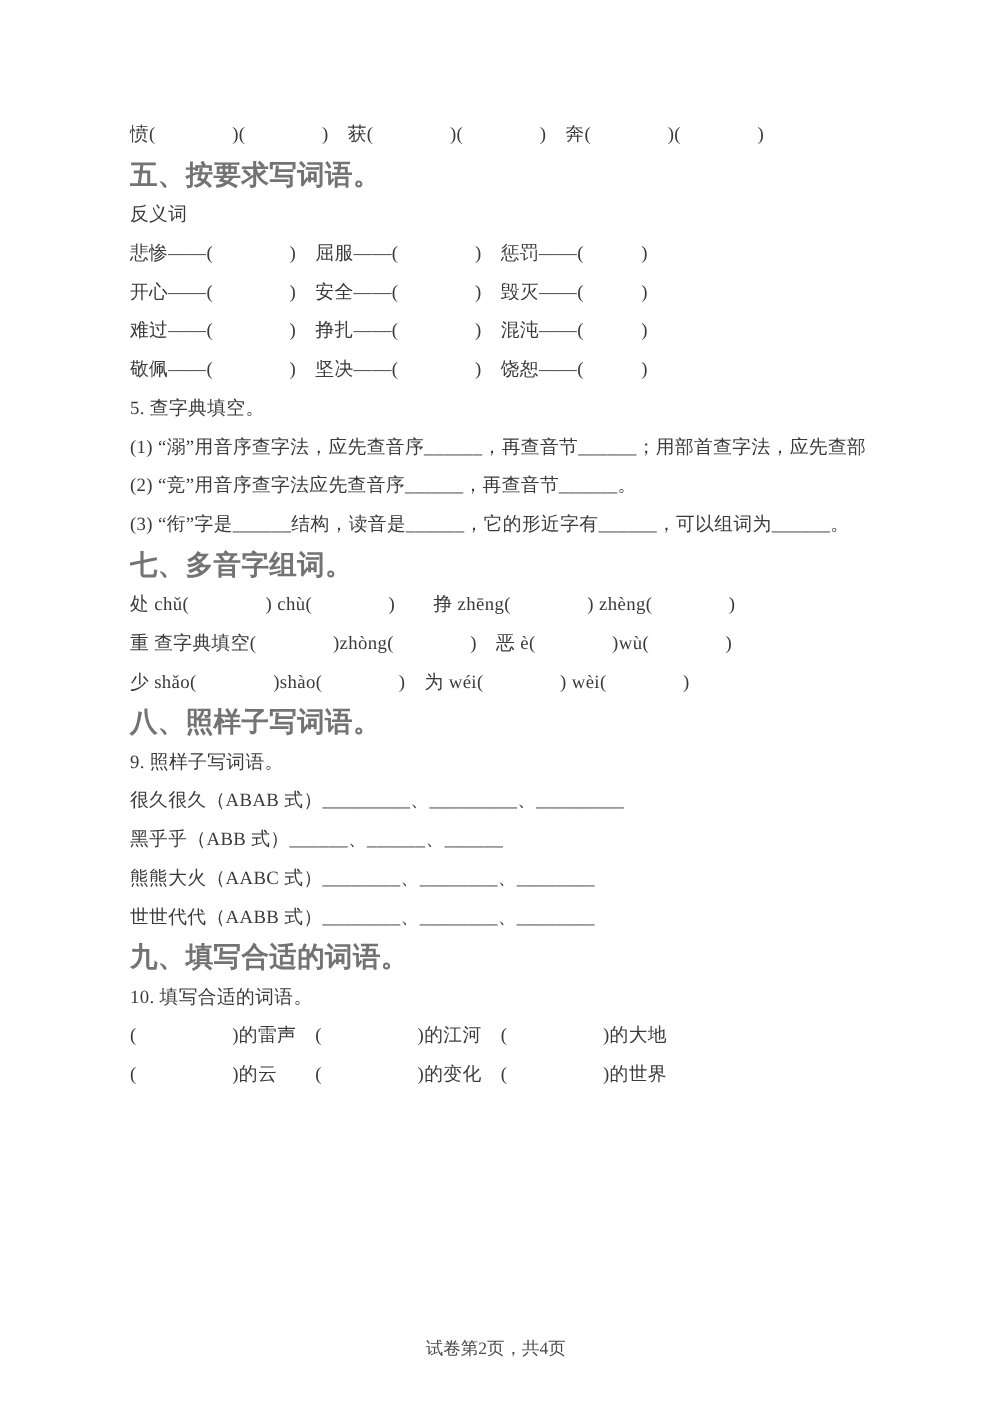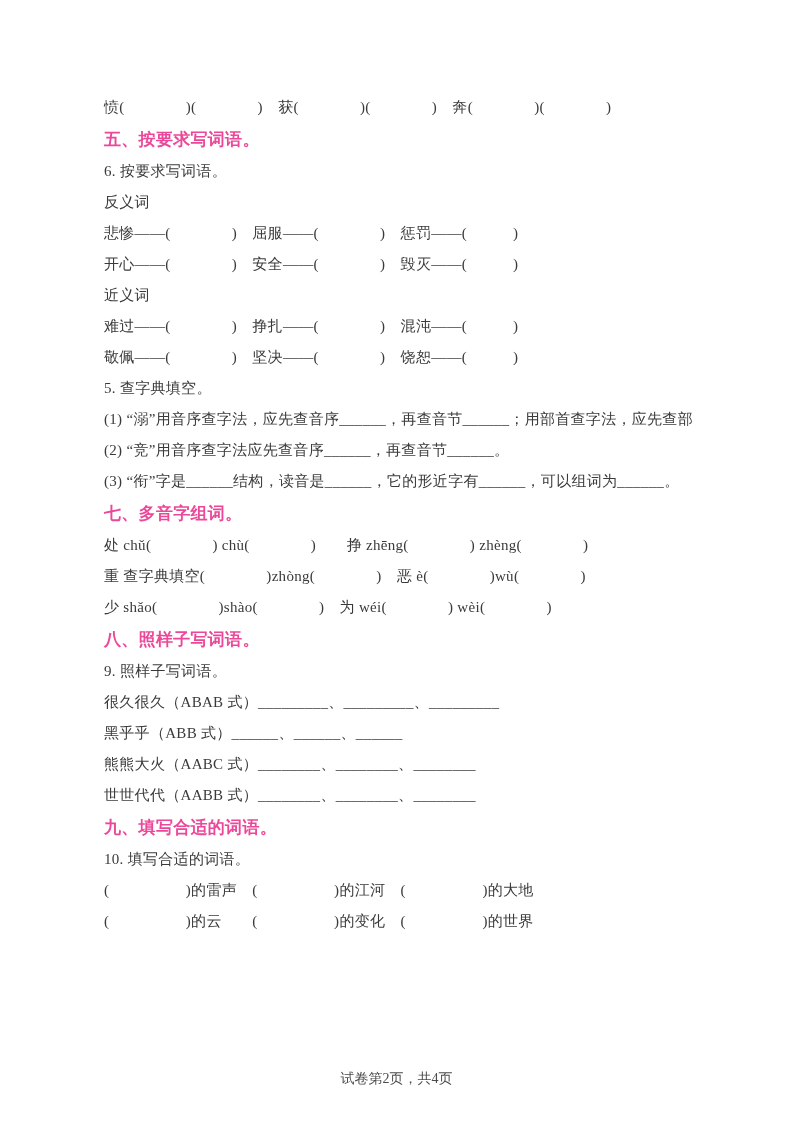--- a/index.html
+++ b/index.html
@@ -21,47 +21,45 @@
   .line {
     min-height: 31px;
     display: flex;
     align-items: center;
     white-space: pre;
     letter-spacing: 0.3px;
   }
   .heading {
     min-height: 33px;
     font-weight: bold;
-    font-size: 17px;
-    color: #ec4899;
+    font-size: 22px;
+    color: #737373;
   }
   .footer {
     position: absolute;
     top: 1070px;
     left: 0;
     width: 793px;
     text-align: center;
     font-size: 14px;
     color: #4a4a4a;
     white-space: pre;
   }
 </style>
 </head>
 <body>
 
 <div class="page">
 
   <div class="line">愤(　　　　)(　　　　)　获(　　　　)(　　　　)　奔(　　　　)(　　　　)</div>
 
   <div class="line heading">五、按要求写词语。</div>
-  <div class="line">6. 按要求写词语。</div>
   <div class="line">反义词</div>
   <div class="line">悲惨——(　　　　)　屈服——(　　　　)　惩罚——(　　　)</div>
   <div class="line">开心——(　　　　)　安全——(　　　　)　毁灭——(　　　)</div>
-  <div class="line">近义词</div>
   <div class="line">难过——(　　　　)　挣扎——(　　　　)　混沌——(　　　)</div>
   <div class="line">敬佩——(　　　　)　坚决——(　　　　)　饶恕——(　　　)</div>
 
   <div class="line">5. 查字典填空。</div>
   <div class="line">(1) “溺”用音序查字法，应先查音序______，再查音节______；用部首查字法，应先查部</div>
   <div class="line">(2) “竞”用音序查字法应先查音序______，再查音节______。</div>
   <div class="line">(3) “衔”字是______结构，读音是______，它的形近字有______，可以组词为______。</div>
 
   <div class="line heading">七、多音字组词。</div>
   <div class="line">处 chǔ(　　　　) chù(　　　　)　　挣 zhēng(　　　　) zhèng(　　　　)</div>

